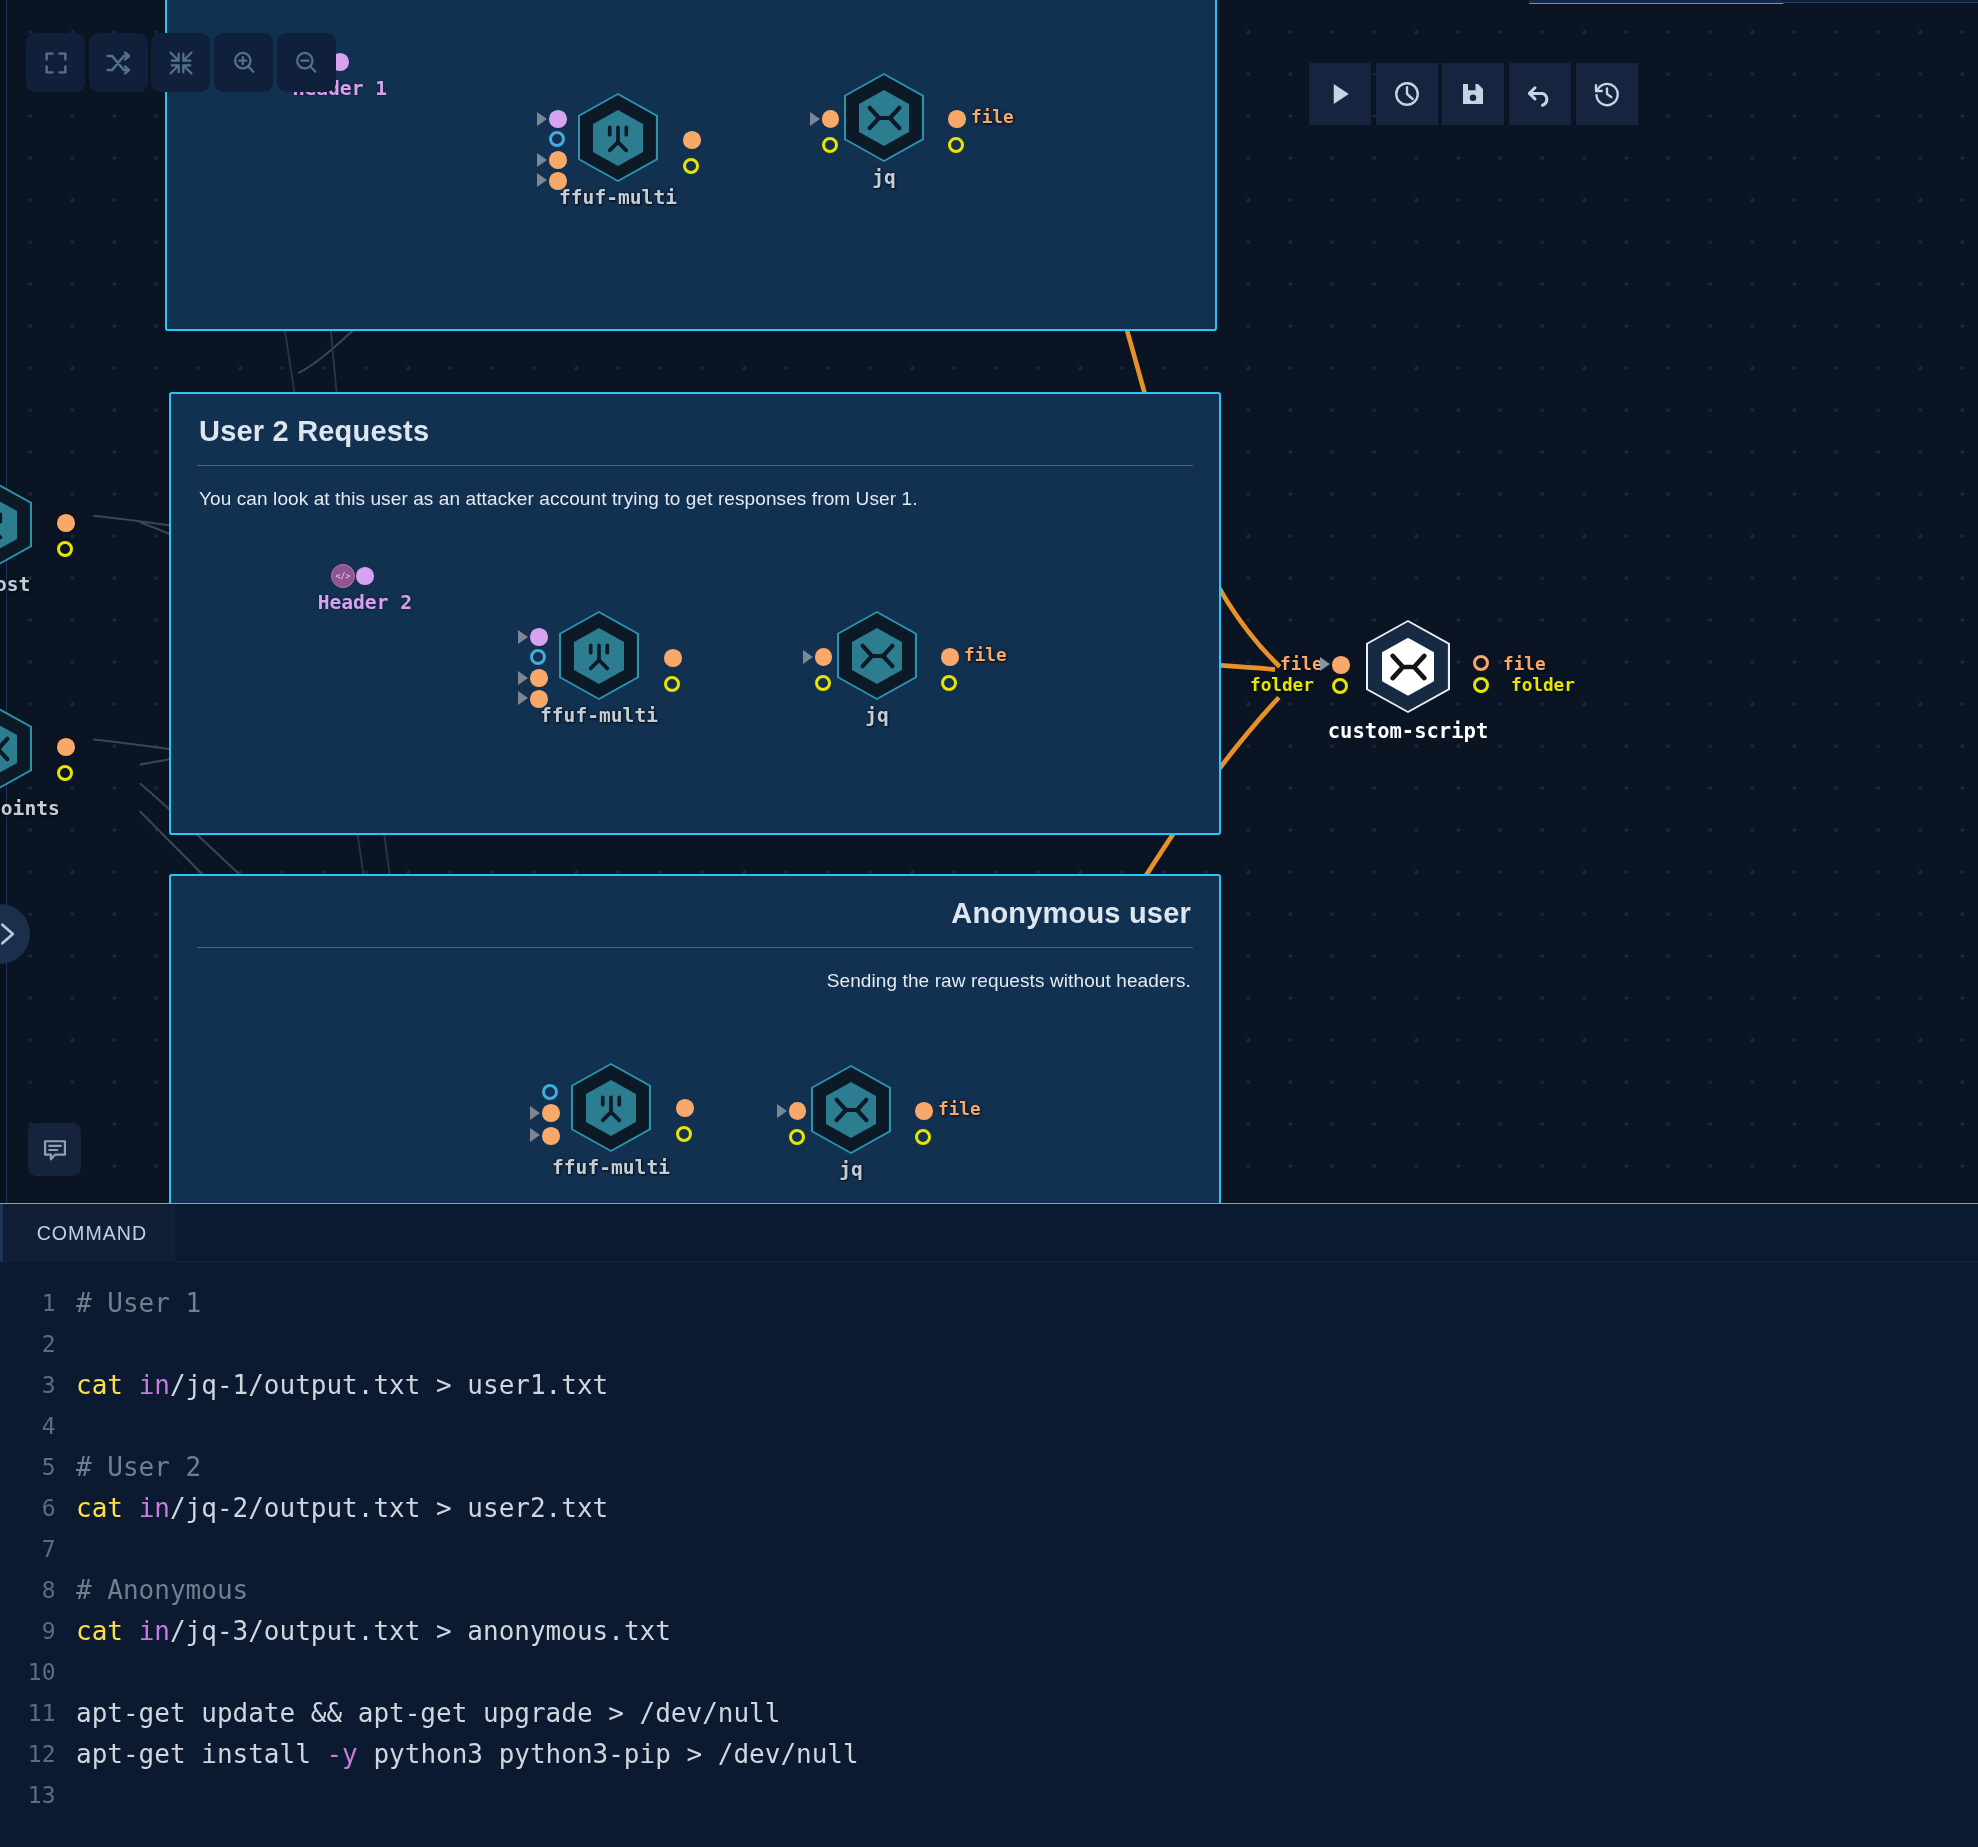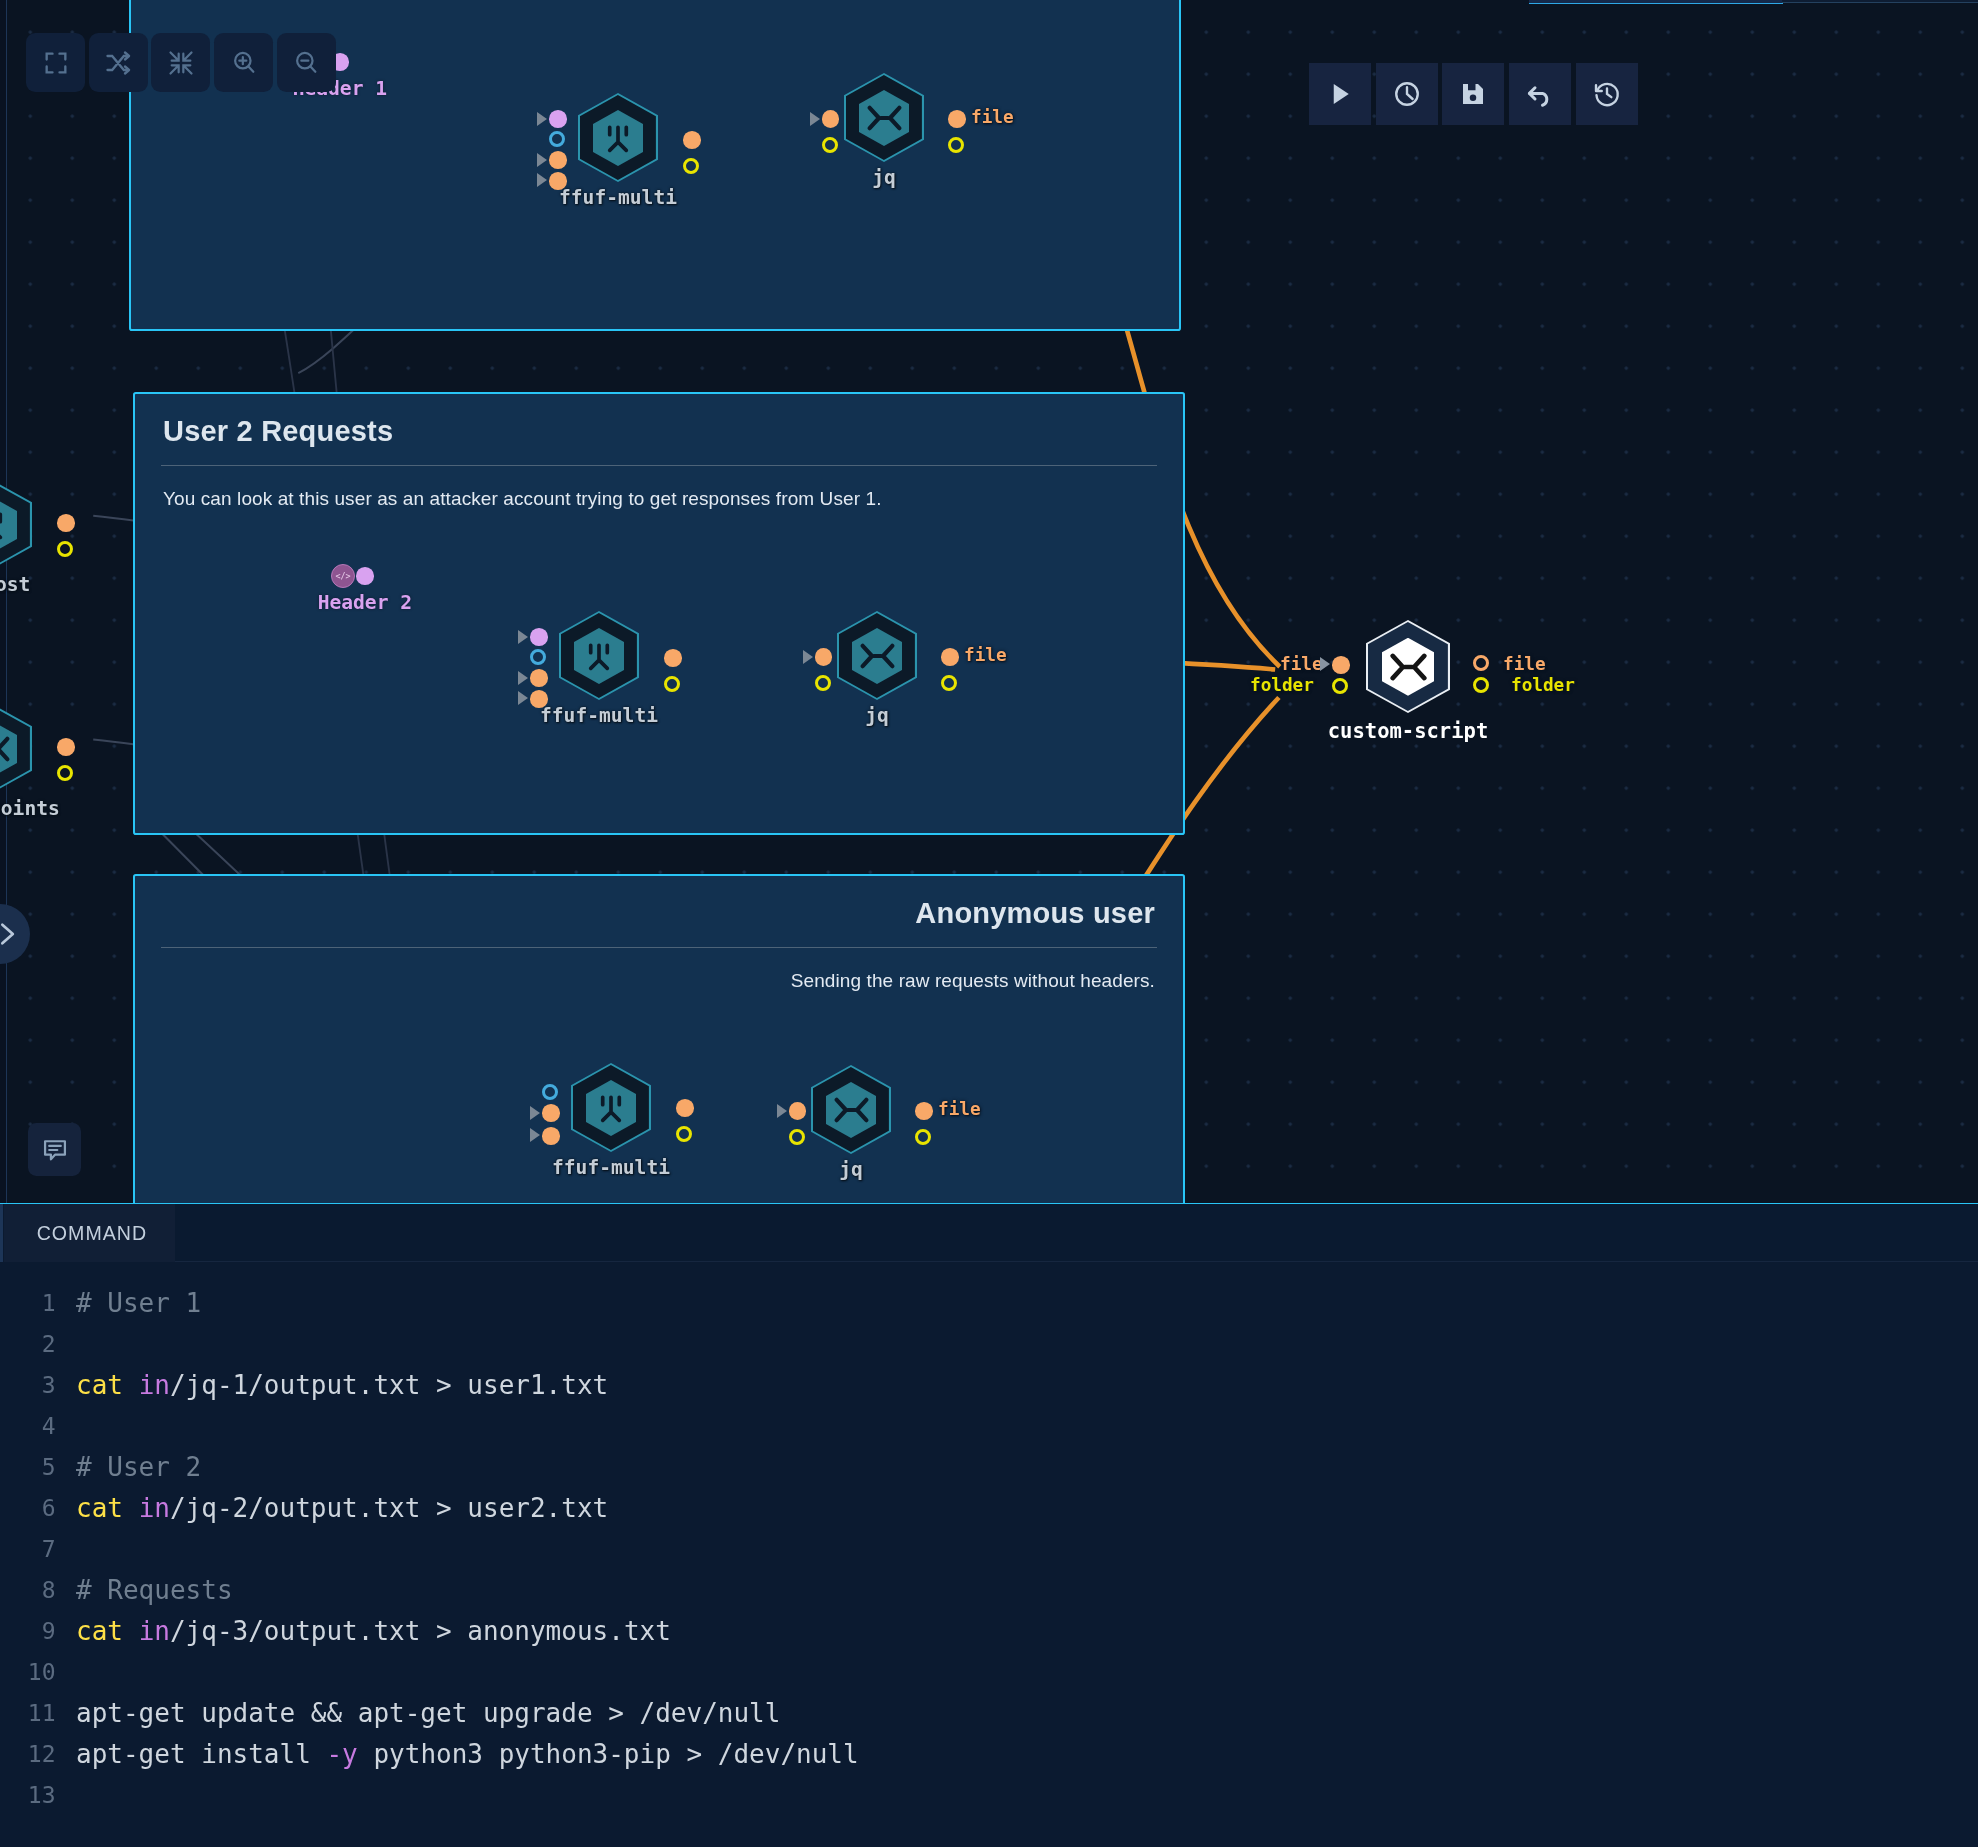--- a/index.html
+++ b/index.html
@@ -33,20 +33,21 @@
     position:absolute; left:1782px; top:-7.5px; width:196px; height:10.3px;
     background:#0e1d33; border-bottom:0.9px solid #24415f;
   }
 
   
   .grp{
     position:absolute;
     background:#123150;
     border:2.8px solid #29c5f6;
     border-radius:2.8px;
+    margin-left:36px;
   }
   .grp-title{
     color:#dde6ee; font-size:29px; font-weight:700; letter-spacing:0.2px;
     padding:20.5px 28px 0 28px;
   }
   .grp-rule{ height:0.9px; background:#4d6378; margin:17px 26px 0 26px; }
   .grp-desc{
     color:#e3eaf2; font-size:19px; padding:22.4px 28px 0 28px; letter-spacing:0.1px;
   }
 
@@ -565,21 +566,21 @@
         <div class="cline">
           <div class="gut">6</div>
           <div class="code"><span class="tk-kw">cat</span><span class="tk-txt"> </span><span class="tk-var">in</span><span class="tk-txt">/jq-2/output.txt &gt; user2.txt</span></div>
         </div>
         <div class="cline">
           <div class="gut">7</div>
           <div class="code"></div>
         </div>
         <div class="cline">
           <div class="gut">8</div>
-          <div class="code"><span class="tk-cmt"># Requests</span></div>
+          <div class="code"><span class="tk-cmt"># Anonymous</span></div>
         </div>
         <div class="cline">
           <div class="gut">9</div>
           <div class="code"><span class="tk-kw">cat</span><span class="tk-txt"> </span><span class="tk-var">in</span><span class="tk-txt">/jq-3/output.txt &gt; anonymous.txt</span></div>
         </div>
         <div class="cline">
           <div class="gut">10</div>
           <div class="code"></div>
         </div>
         <div class="cline">

